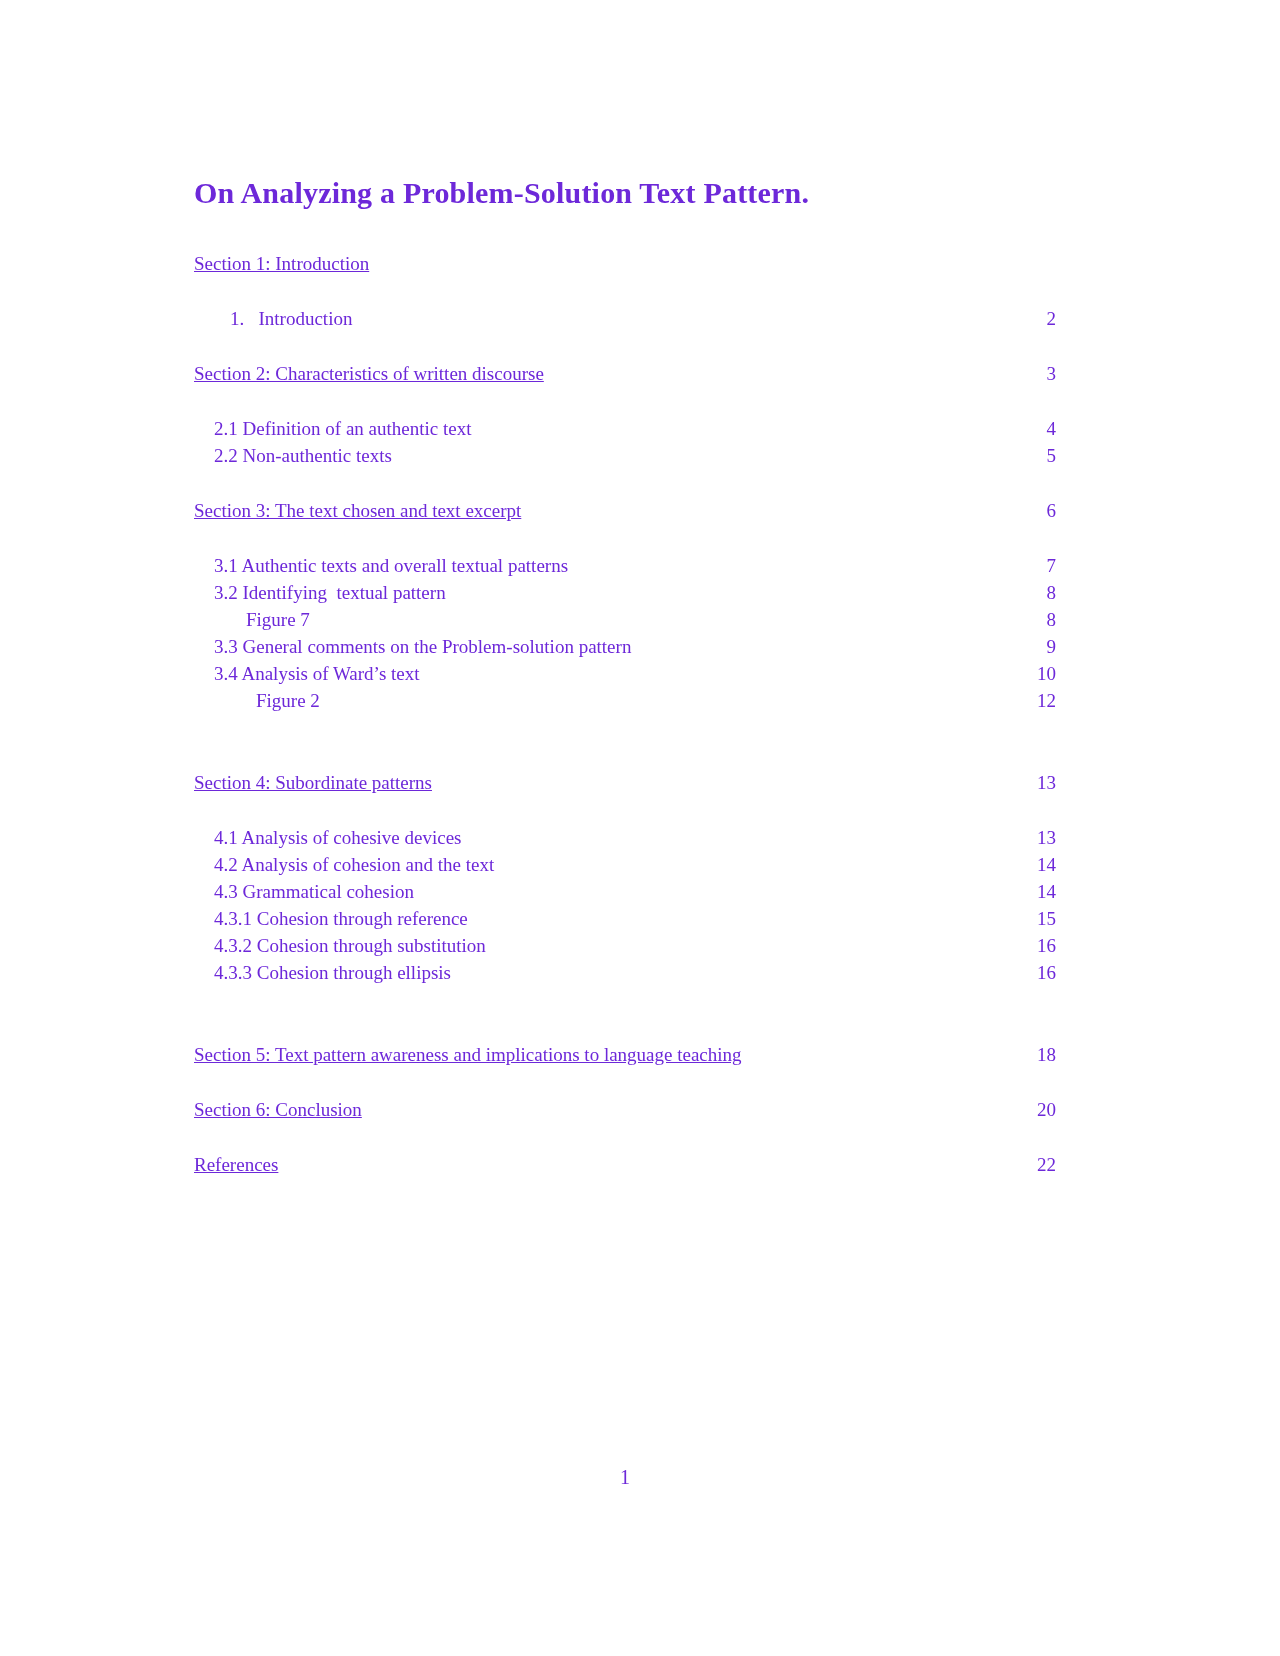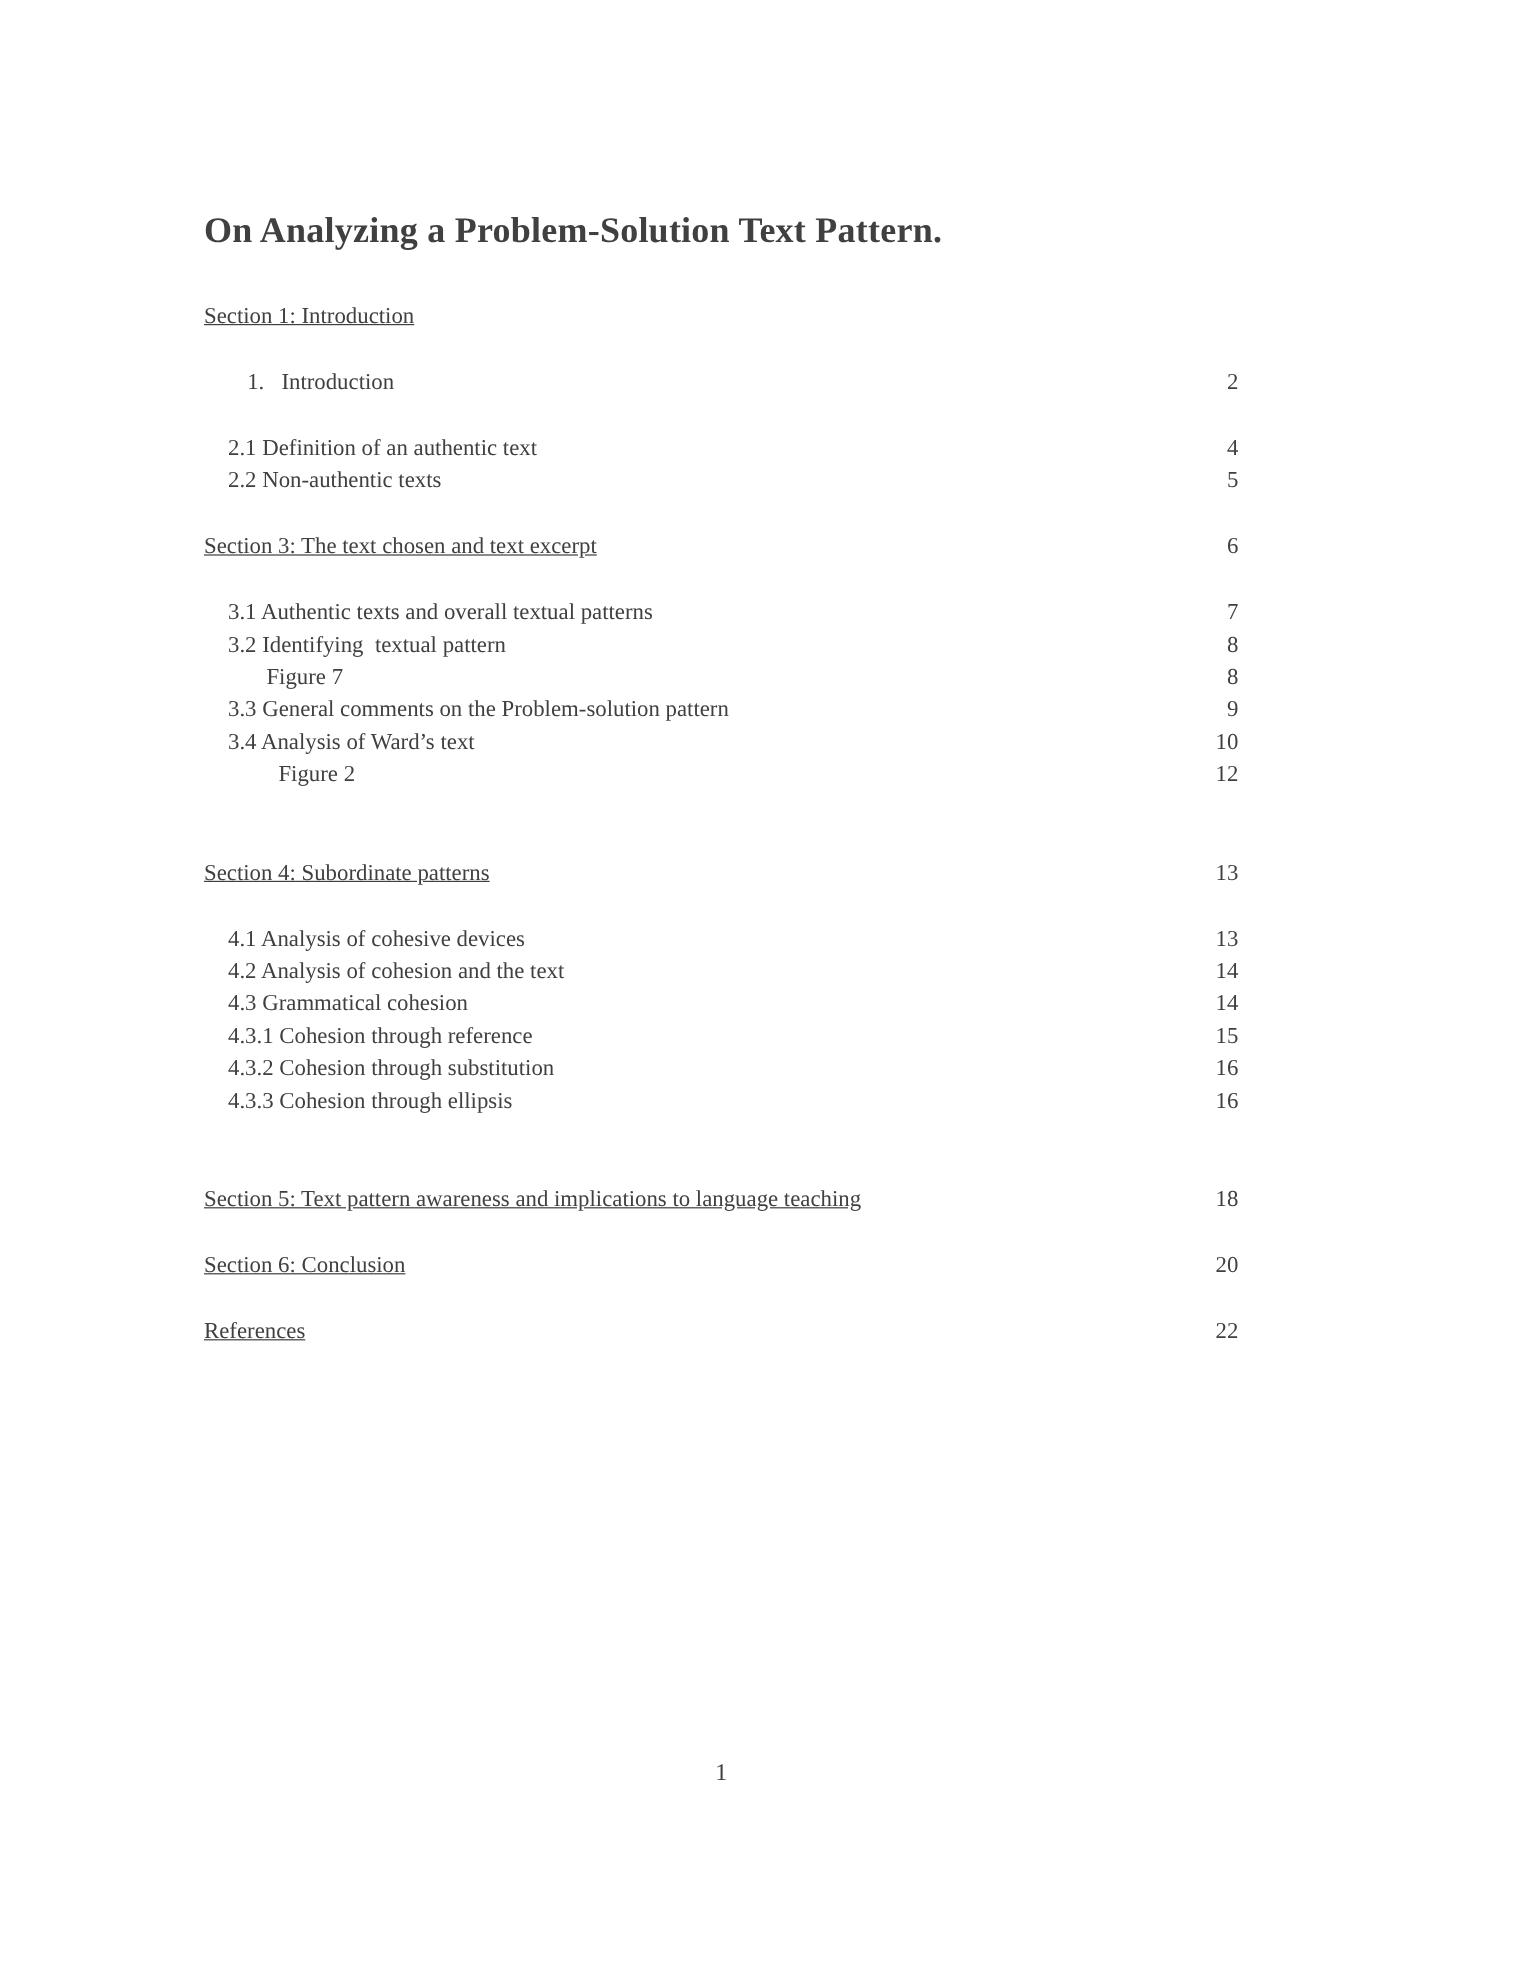--- a/index.html
+++ b/index.html
@@ -2,23 +2,24 @@
 <html><head>
 <meta charset="utf-8">
 <style>
   * { margin: 0; padding: 0; box-sizing: border-box; }
   html, body { background: #ffffff; }
   .page {
     position: relative;
     width: 1097px;
     height: 1656px;
     background: #ffffff;
-    color: #404040;
+    color: #6d28d9;
     font-family: "Liberation Serif", serif;
     overflow: hidden;
+    margin-left: 24px;
   }
   .content {
     position: absolute;
     left: 170px;
     top: 174px;
     width: 862px;
   }
   .doc-title {
     font-size: 30px;
     font-weight: bold;
@@ -65,20 +66,24 @@
   <div class="content">
     <div class="doc-title">On Analyzing a Problem-Solution Text Pattern.</div>
     <div id="toc-rows">
         <div class="row ind-0 sp-s">
           <span class="label ul">Section 1: Introduction</span>
           <span class="pg"></span>
         </div>
         <div class="row ind-2 sp-s">
           <span class="label">1.   Introduction</span>
           <span class="pg">2</span>
+        </div>
+        <div class="row ind-0 sp-s">
+          <span class="label ul">Section 2: Characteristics of written discourse</span>
+          <span class="pg">3</span>
         </div>
         <div class="row ind-1 sp-s">
           <span class="label">2.1 Definition of an authentic text</span>
           <span class="pg">4</span>
         </div>
         <div class="row ind-1">
           <span class="label">2.2 Non-authentic texts</span>
           <span class="pg">5</span>
         </div>
         <div class="row ind-0 sp-s">

